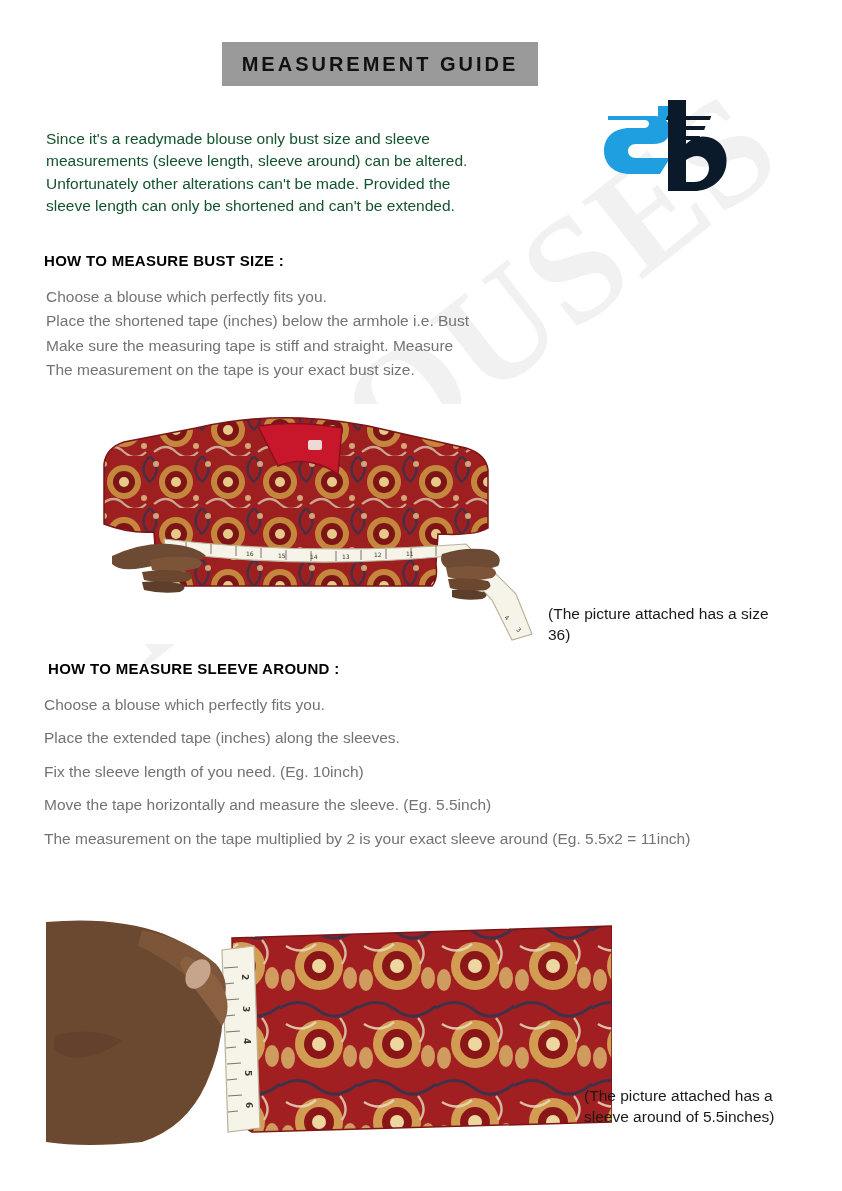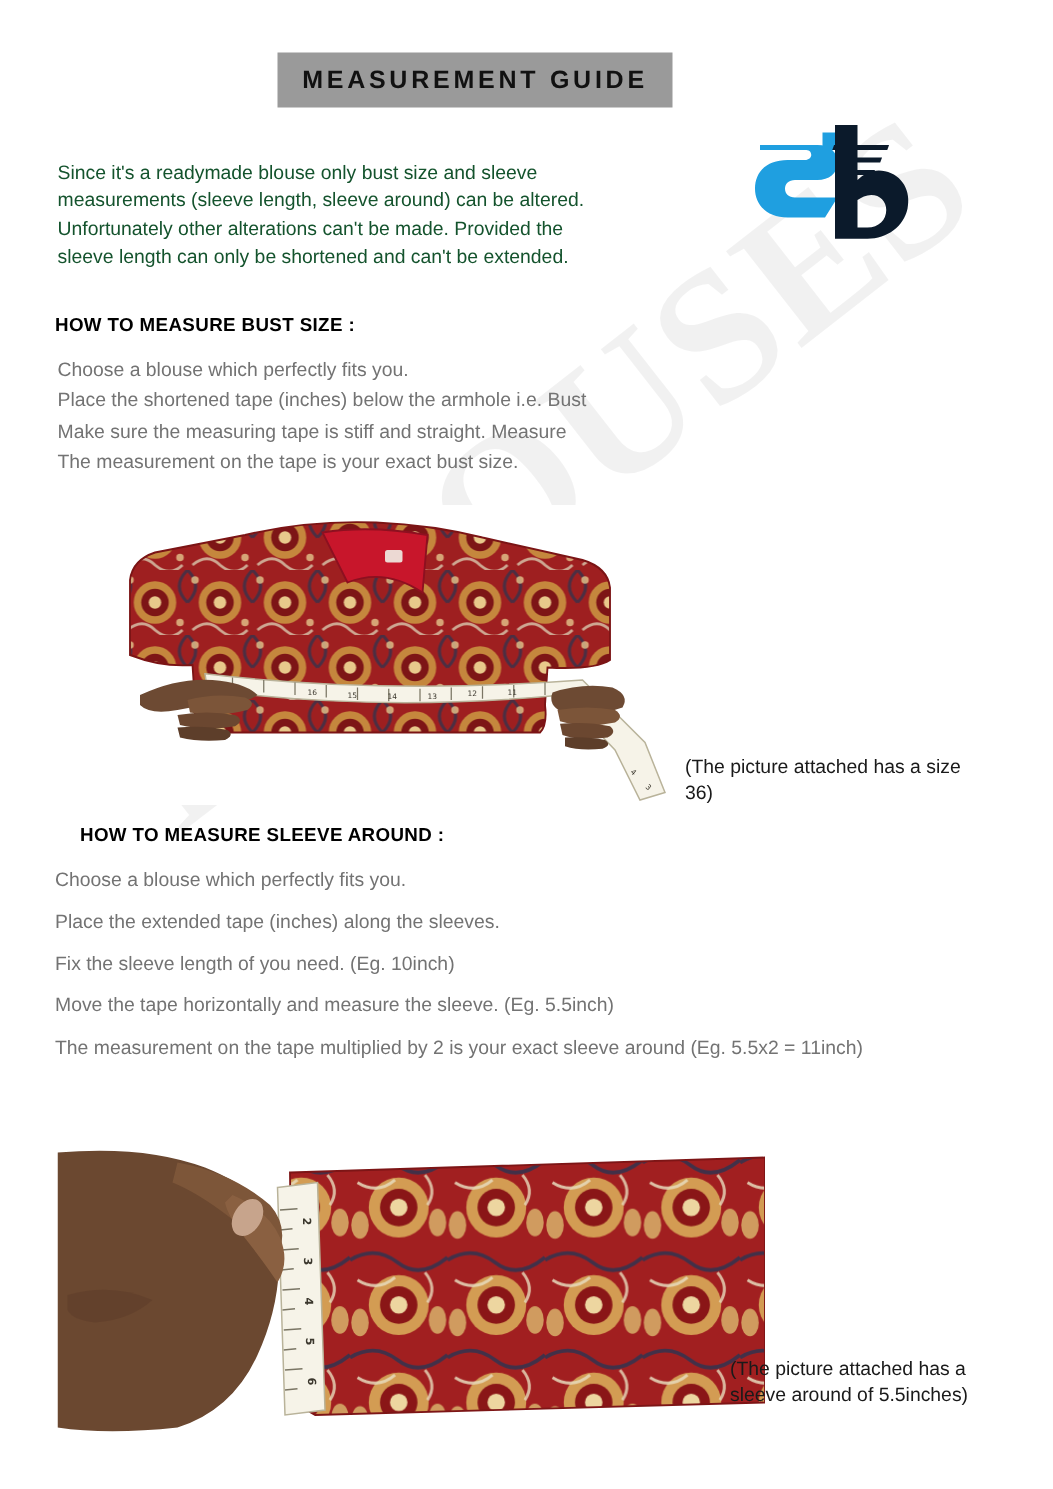--- a/index.html
+++ b/index.html
@@ -86,21 +86,21 @@
 
   .section-head {
     position: absolute;
     font-size: 15px;
     font-weight: bold;
     letter-spacing: 0.3px;
     color: #000;
     z-index: 2;
   }
   #bust-head { left: 44px; top: 252px; }
-  #sleeve-head { left: 64px; top: 660px; text-align: right; }
+  #sleeve-head { left: 48px; top: 660px; text-align: right; }
 
   .body-text {
     position: absolute;
     font-size: 15.5px;
     line-height: 1.45;
     color: #737373;
     z-index: 2;
   }
   #bust-steps { left: 46px; top: 286px; width: 560px; }
   #bust-steps .ln { margin-bottom: 2px; white-space: nowrap; }

